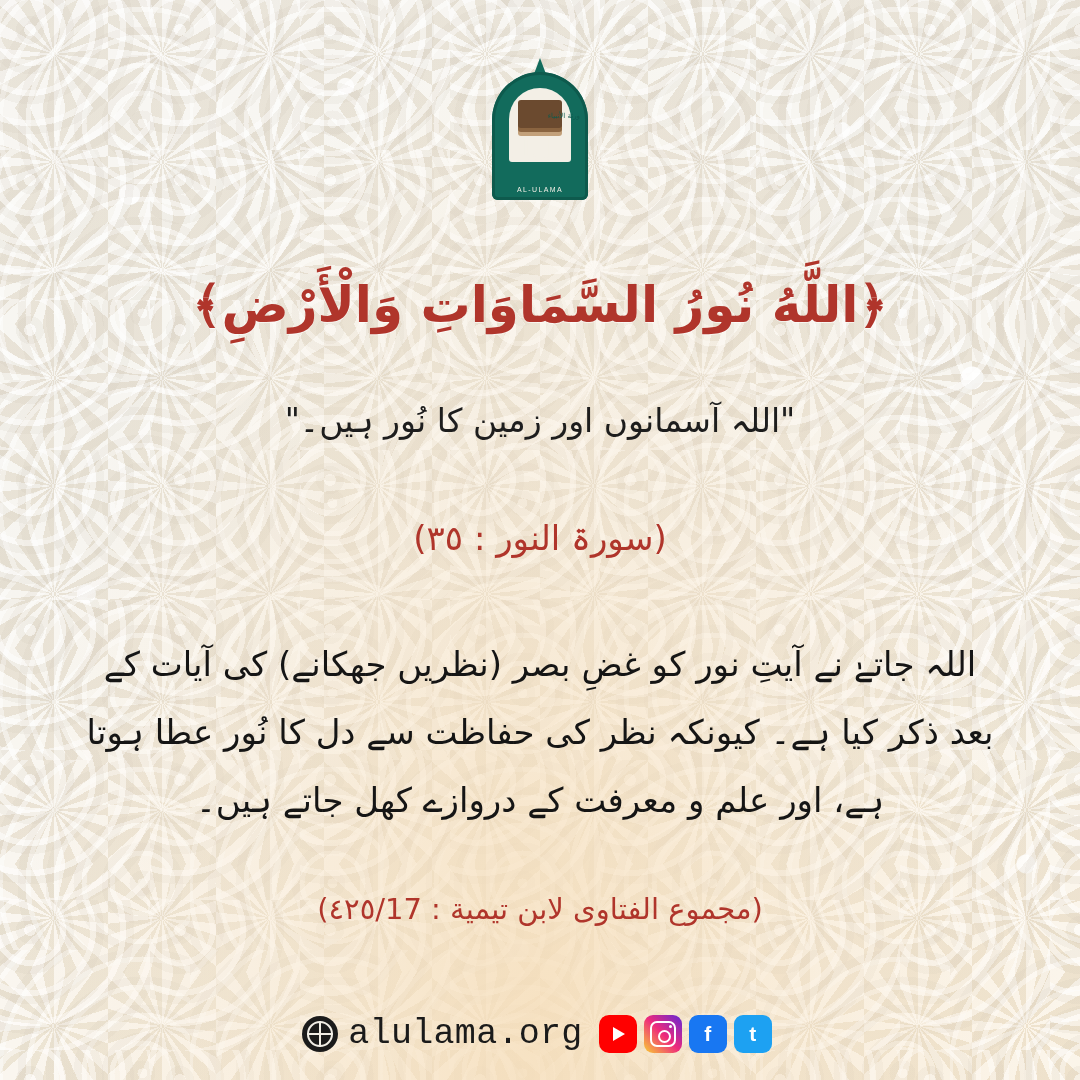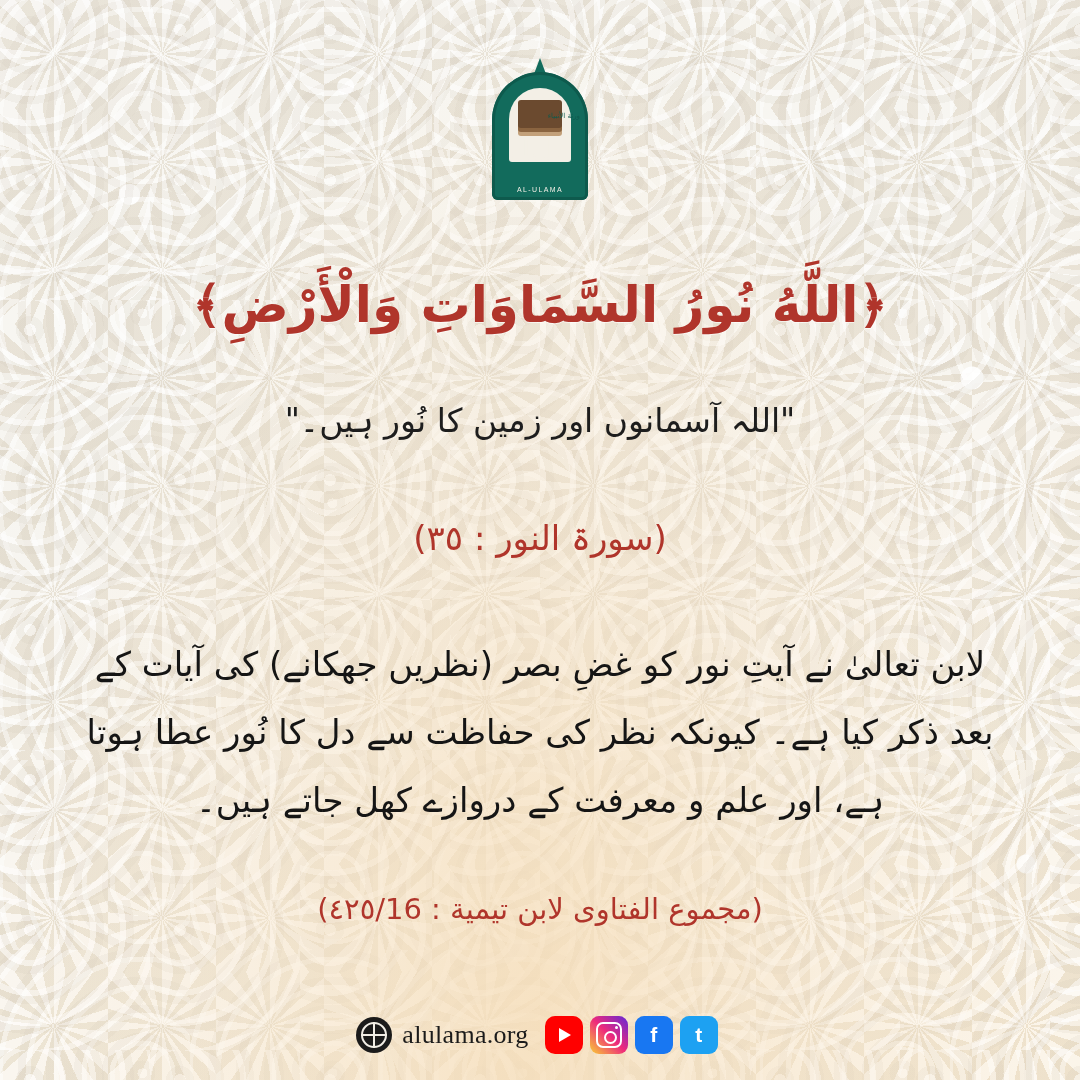--- a/index.html
+++ b/index.html
@@ -250,22 +250,22 @@
   .globe-bar {
     position: absolute;
     left: 5px;
     right: 5px;
     top: 50%;
     height: 2px;
     margin-top: -1px;
     background: #f1eee6;
   }
   .site-text {
-    font-family: Liberation Serif, serif;
-    font-size: 26px;
+    font-family: Liberation Mono, monospace;
+    font-size: 35px;
     color: #1b1b1b;
     letter-spacing: 0.3px;
   }
   .social-row {
     display: flex;
     align-items: center;
     gap: 7px;
     margin: 0 6px;
   }
   .sicon {
@@ -341,23 +341,23 @@
         <div class="logo-caption">AL-ULAMA</div>
       </div>
     </div>
 
     <div class="verse">﴿اللَّهُ نُورُ السَّمَاوَاتِ وَالْأَرْضِ﴾</div>
 
     <div class="translation">"اللہ آسمانوں اور زمین کا نُور ہیں۔"</div>
 
     <div class="surah-ref">(سورۃ النور : ٣٥)</div>
 
-    <div class="body-text">لابن تعالیٰ نے آیتِ نور کو غضِ بصر (نظریں جھکانے) کی آیات کے بعد ذکر کیا ہے۔ کیونکہ نظر کی حفاظت سے دل کا نُور عطا ہوتا ہے، اور علم و معرفت کے دروازے کھل جاتے ہیں۔</div>
-
-    <div class="source-ref">(مجموع الفتاوى لابن تيمية : ٤٢٥/16)</div>
+    <div class="body-text">اللہ جاتےٰ نے آیتِ نور کو غضِ بصر (نظریں جھکانے) کی آیات کے بعد ذکر کیا ہے۔ کیونکہ نظر کی حفاظت سے دل کا نُور عطا ہوتا ہے، اور علم و معرفت کے دروازے کھل جاتے ہیں۔</div>
+
+    <div class="source-ref">(مجموع الفتاوى لابن تيمية : ٤٢٥/17)</div>
 
   </div>
 
   <div class="footer">
     <div class="globe-icon">
       <div class="globe-bar"></div>
     </div>
     <div class="site-text">alulama.org</div>
 
     <div class="social-row">

